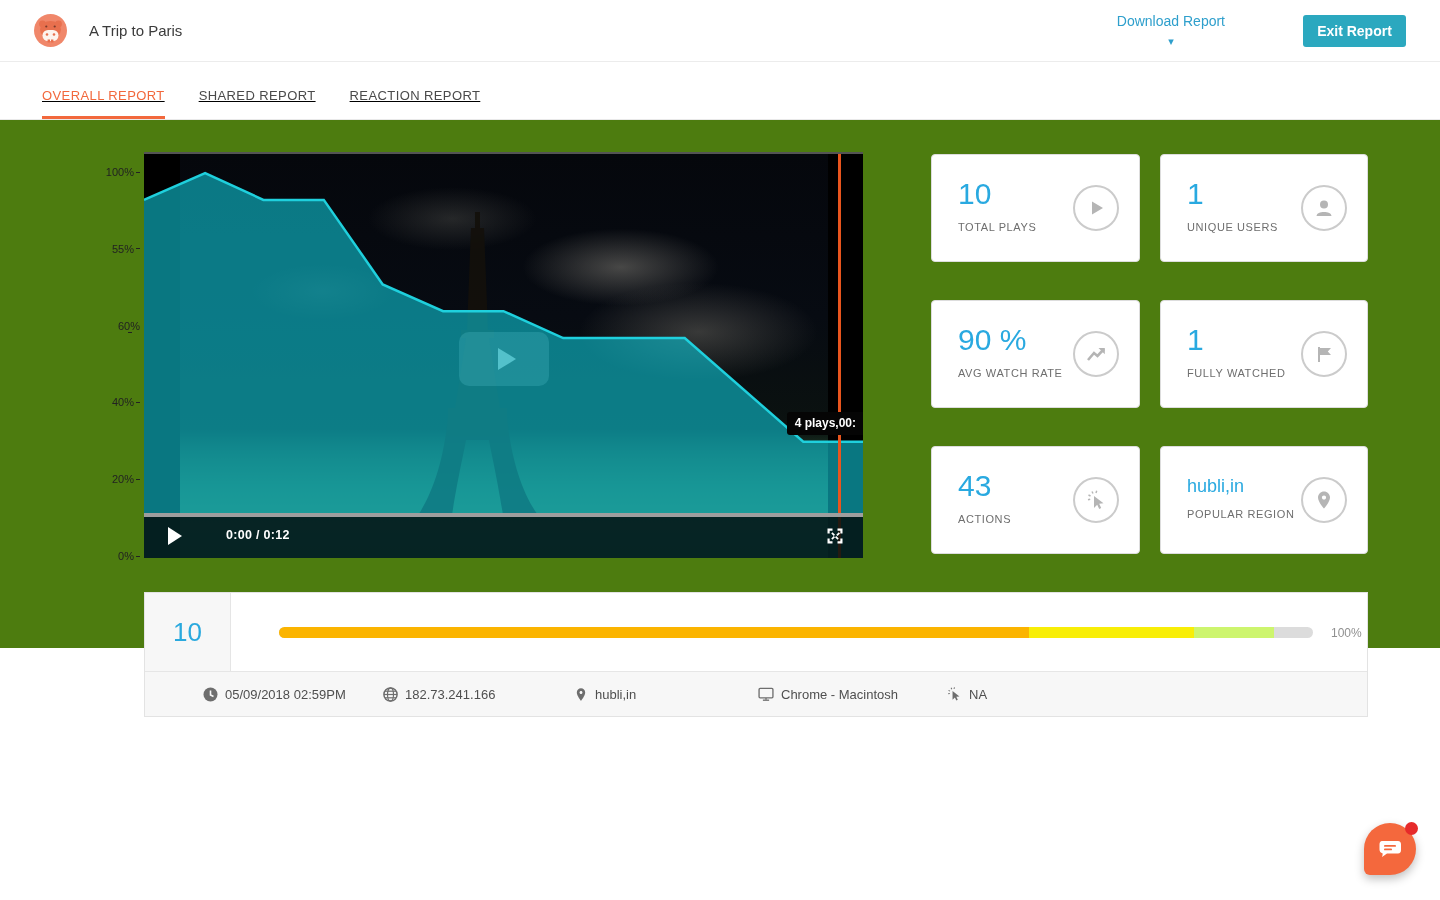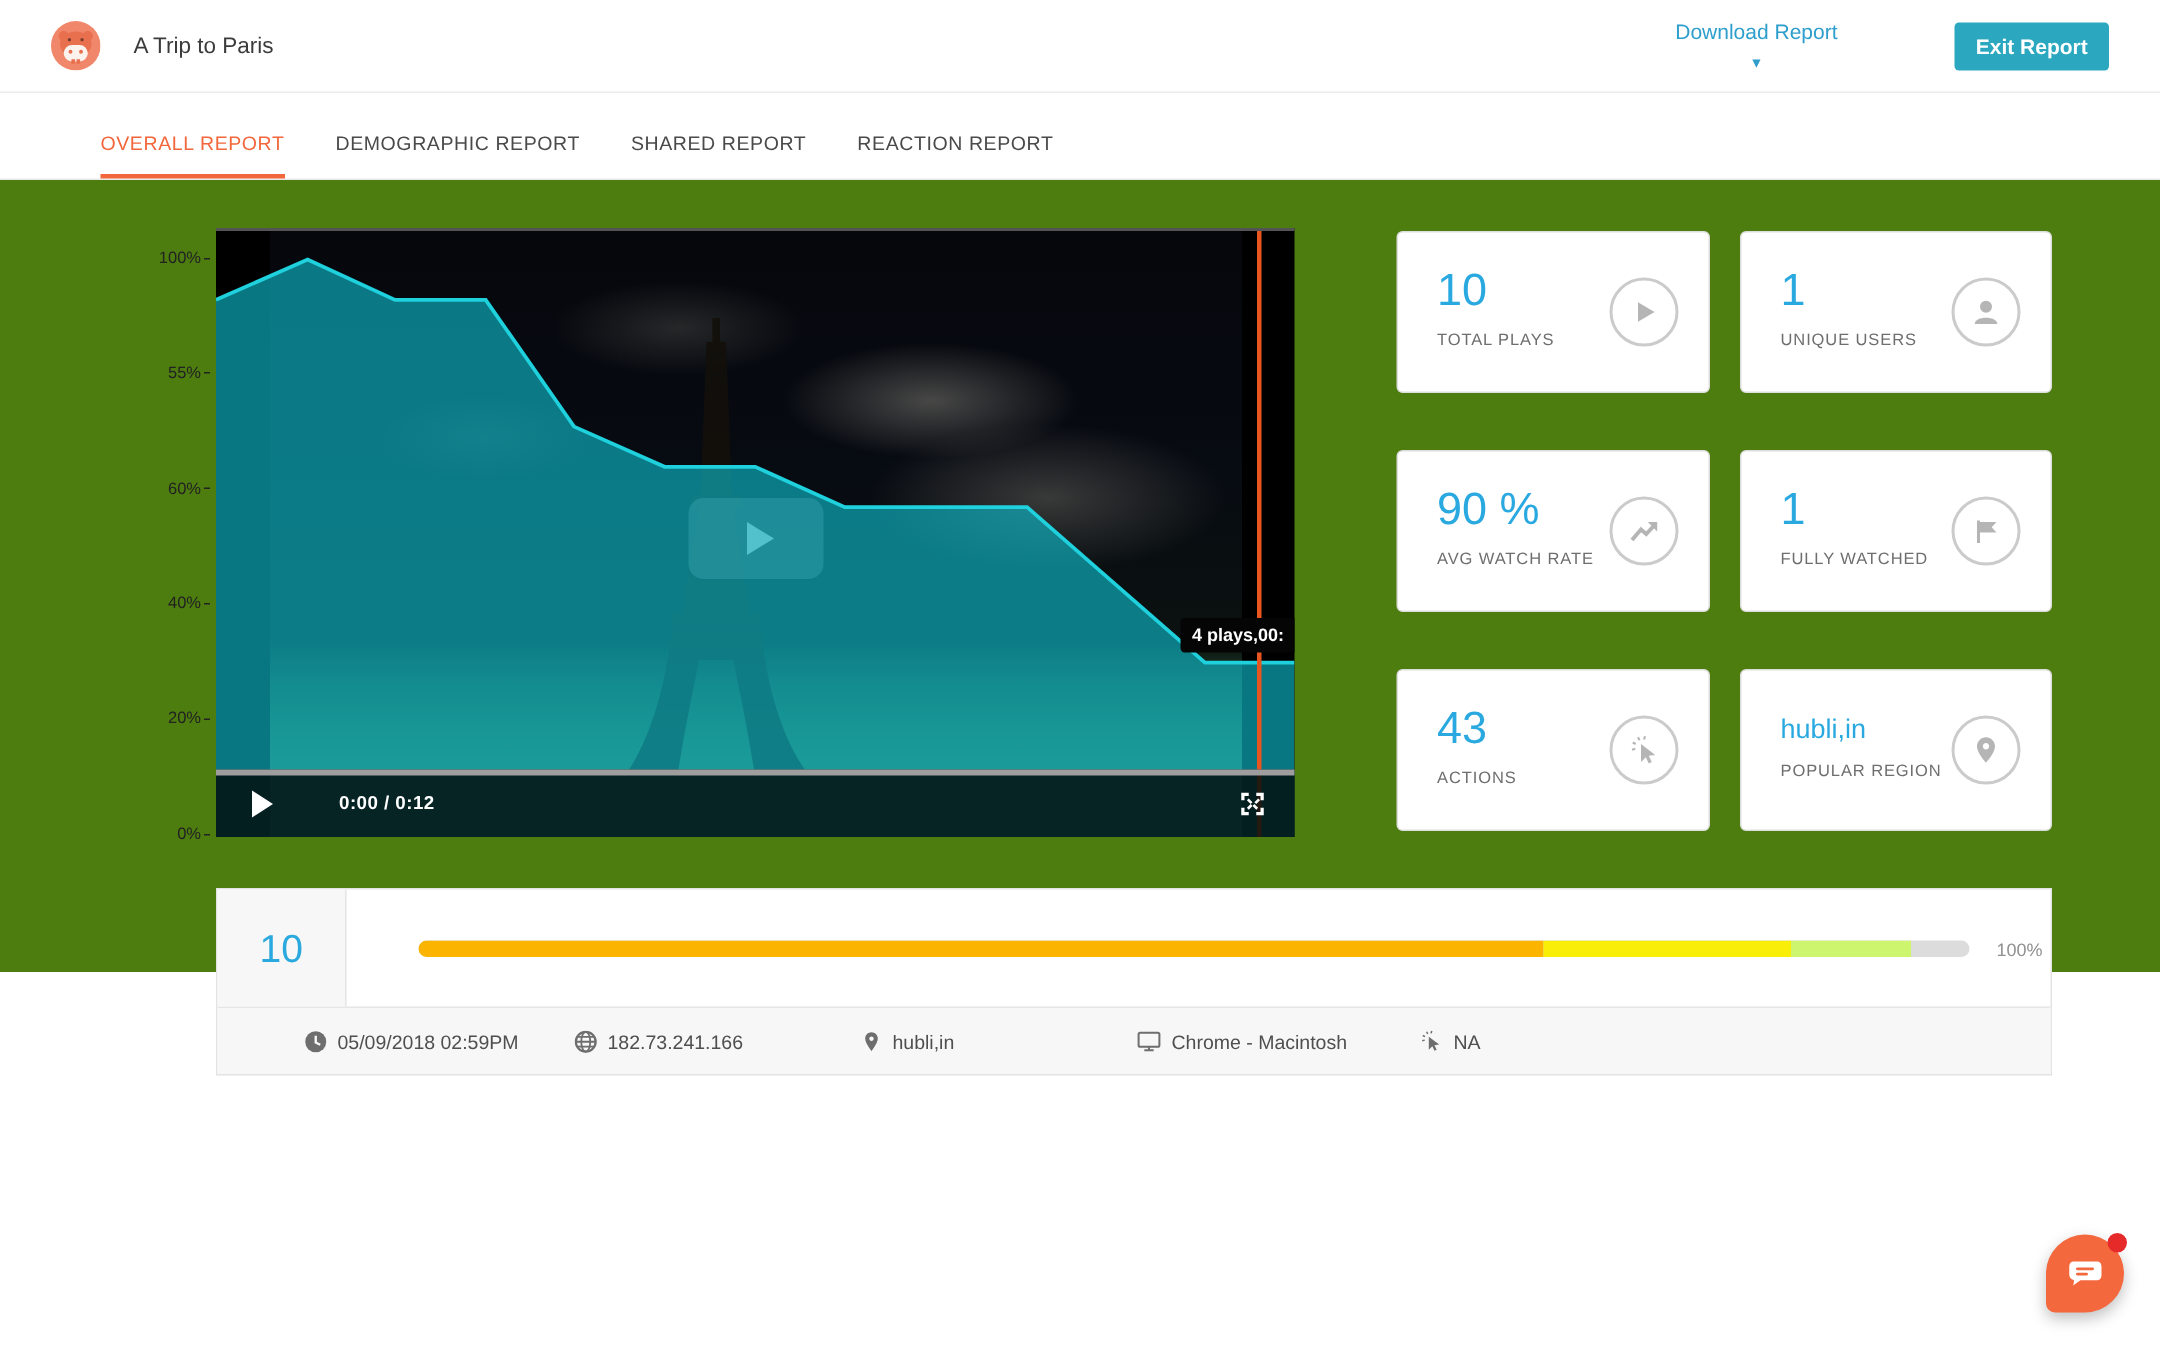--- a/index.html
+++ b/index.html
@@ -9,21 +9,21 @@
   
   .header { height:62px; display:flex; align-items:center; padding:0 34px; border-bottom:1px solid #ececec; background:#fff; }
   .logo { width:33px; height:33px; flex:0 0 33px; }
   .app-title { margin-left:22px; font-size:15px; color:#3b3b3b; }
   .header-spacer { flex:1; }
   .download-link { font-size:14px; color:#2e9fcc; cursor:pointer; display:flex; align-items:center; gap:6px; margin-right:78px;flex-direction:column; }
   .caret { font-size:11px; color:#2e9fcc; }
   .exit-btn { width:103px; height:32px; background:#2ba8bf; color:#fff; border:none; border-radius:3px; font-size:14px; font-weight:bold; font-family:"Liberation Sans",sans-serif; cursor:pointer; }
 
   
-  .tabbar { height:58px; display:flex; align-items:stretch; padding-left:67px; border-bottom:1px solid #e9e9e9; background:#fff; }
+  .tabbar { height:58px; display:flex; align-items:stretch; padding-left:42px; border-bottom:1px solid #e9e9e9; background:#fff;text-decoration:underline; }
   .tab { display:flex; align-items:center; margin-right:34px; font-size:13px; color:#4a4a4a; letter-spacing:.4px; cursor:pointer; border-bottom:3px solid transparent; padding-top:12px; }
   .tab.active { color:#f2683c; border-bottom-color:#f2683c; }
 
   
   .content { position:relative; height:779px;margin-left:20px; }
 
   
   .player { position:absolute; left:124px; top:32px; width:719px; height:406px; background:#000; border-top:2px solid #545454; }
   .video-image { position:absolute; left:36px; top:0; width:648px; bottom:0; z-index:1;
     background:
@@ -98,38 +98,37 @@
     <div class="header-spacer"></div>
     <div class="download-link">
       <span>Download Report</span>
       <span class="caret">▾</span>
     </div>
     <button class="exit-btn">Exit Report</button>
   </div>
 
   <div class="tabbar">
     <div class="tab active">OVERALL REPORT</div>
-    <div class="tab">DEMOGRAPHIC REPORT</div>
     <div class="tab">SHARED REPORT</div>
     <div class="tab">REACTION REPORT</div>
   </div>
 
   <div class="content">
 
     <div class="player">
       <div class="y-axis" id="y-axis">
           <div class="y-tick" style="top: 12px;">
             <span>100%</span>
             <span class="dash"></span>
           </div>
           <div class="y-tick" style="top: 88.8px;">
             <span>55%</span>
             <span class="dash"></span>
           </div>
-          <div class="y-tick" style="top: 165.6px;">
+          <div class="y-tick" style="top: 165.6px; flex-direction: column;">
             <span>60%</span>
             <span class="dash"></span>
           </div>
           <div class="y-tick" style="top: 242.4px;">
             <span>40%</span>
             <span class="dash"></span>
           </div>
           <div class="y-tick" style="top: 319.2px;">
             <span>20%</span>
             <span class="dash"></span>

